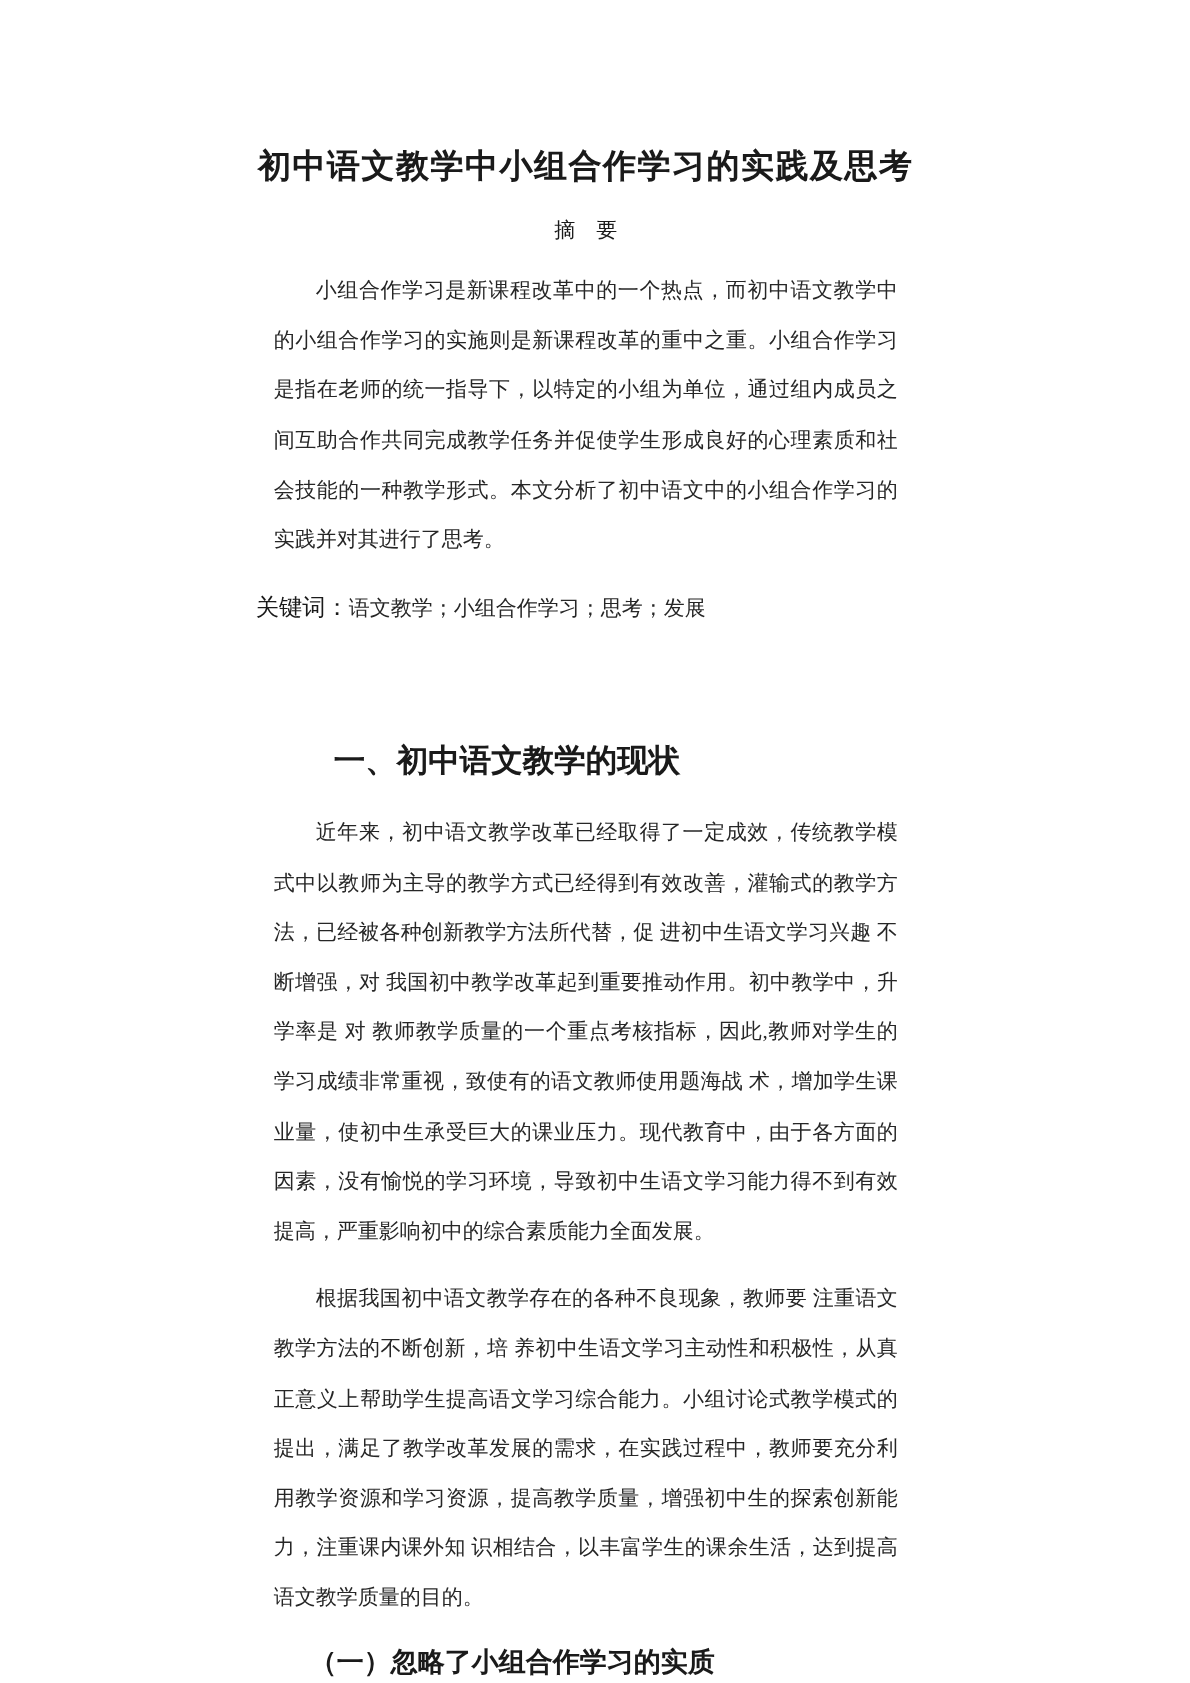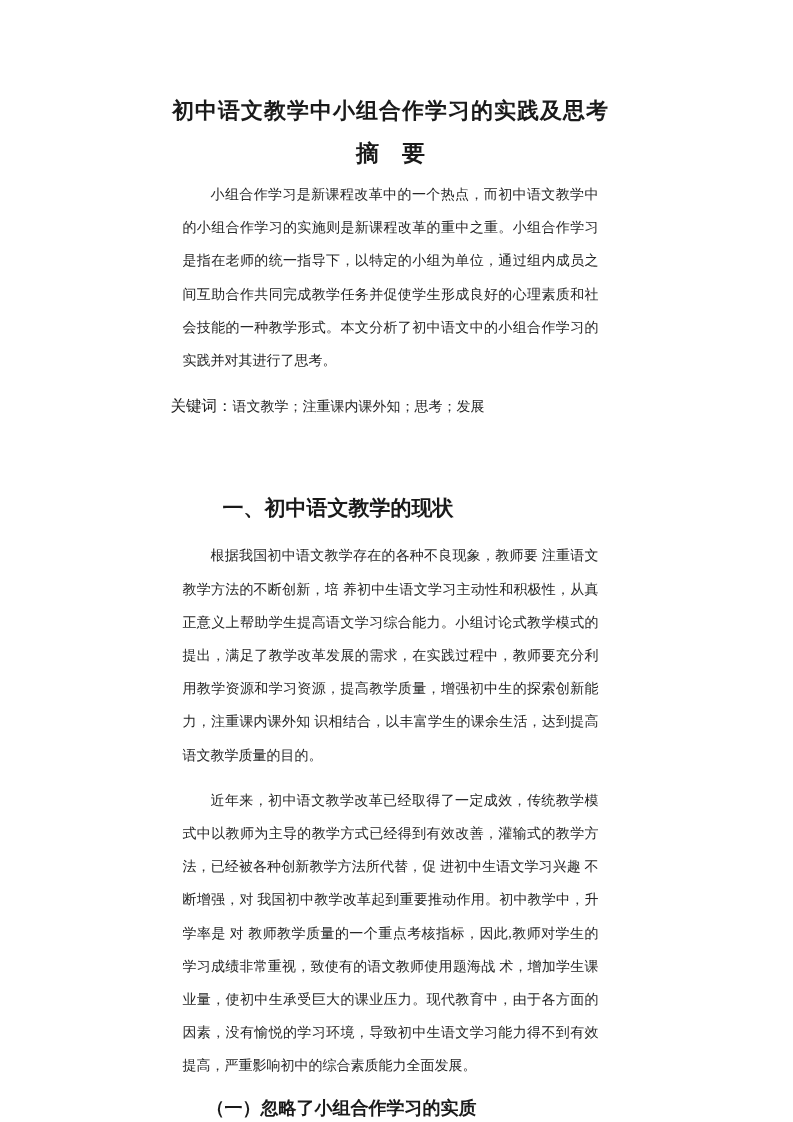--- a/index.html
+++ b/index.html
@@ -24,22 +24,22 @@
     font-weight: 700;
     font-size: 22px;
     line-height: 30px;
     text-align: center;
     color: #1a1a1a;
     letter-spacing: 1px;
   }
   .abstract-heading {
     margin: 14px 0 0 0;
     font-family: "Liberation Sans", "DejaVu Sans", sans-serif;
-    font-weight: 700;
-    font-size: 23px;
+    font-weight: 400;
+    font-size: 14px;
     line-height: 26px;
     text-align: center;
     color: #1a1a1a;
   }
   .body-par {
     margin: 12px;
     font-family: "Liberation Serif", "DejaVu Serif", serif;
     font-size: 14px;
     line-height: 33.2px;
     text-align: justify;
@@ -97,26 +97,26 @@
 
 <div class="page">
 
   <h1 class="doc-title">初中语文教学中小组合作学习的实践及思考</h1>
 
   <h2 class="abstract-heading">摘　要</h2>
 
   <p class="body-par indent abstract-par">小组合作学习是新课程改革中的一个热点，而初中语文教学中的小组合作学习的实施则是新课程改革的重中之重。小组合作学习是指在老师的统一指导下，以特定的小组为单位，通过组内成员之间互助合作共同完成教学任务并促使学生形成良好的心理素质和社会技能的一种教学形式。本文分析了初中语文中的小组合作学习的实践并对其进行了思考。</p>
 
   <p class="keywords-line">
-    <span class="keywords-label">关键词：</span><span>语文教学；注重课内课外知；思考；发展</span>
+    <span class="keywords-label">关键词：</span><span>语文教学；小组合作学习；思考；发展</span>
   </p>
 
   <h3 class="sec-heading first">一、初中语文教学的现状</h3>
 
+  <p class="body-par indent after-heading">近年来，初中语文教学改革已经取得了一定成效，传统教学模式中以教师为主导的教学方式已经得到有效改善，灌输式的教学方法，已经被各种创新教学方法所代替，促 进初中生语文学习兴趣 不断增强，对 我国初中教学改革起到重要推动作用。初中教学中，升 学率是 对 教师教学质量的一个重点考核指标，因此,教师对学生的学习成绩非常重视，致使有的语文教师使用题海战 术，增加学生课业量，使初中生承受巨大的课业压力。现代教育中，由于各方面的因素，没有愉悦的学习环境，导致初中生语文学习能力得不到有效 提高，严重影响初中的综合素质能力全面发展。</p>
+
   <p class="body-par indent">根据我国初中语文教学存在的各种不良现象，教师要 注重语文教学方法的不断创新，培 养初中生语文学习主动性和积极性，从真正意义上帮助学生提高语文学习综合能力。小组讨论式教学模式的提出，满足了教学改革发展的需求，在实践过程中，教师要充分利用教学资源和学习资源，提高教学质量，增强初中生的探索创新能力，注重课内课外知 识相结合，以丰富学生的课余生活，达到提高语文教学质量的目的。</p>
-
-  <p class="body-par indent after-heading">近年来，初中语文教学改革已经取得了一定成效，传统教学模式中以教师为主导的教学方式已经得到有效改善，灌输式的教学方法，已经被各种创新教学方法所代替，促 进初中生语文学习兴趣 不断增强，对 我国初中教学改革起到重要推动作用。初中教学中，升 学率是 对 教师教学质量的一个重点考核指标，因此,教师对学生的学习成绩非常重视，致使有的语文教师使用题海战 术，增加学生课业量，使初中生承受巨大的课业压力。现代教育中，由于各方面的因素，没有愉悦的学习环境，导致初中生语文学习能力得不到有效 提高，严重影响初中的综合素质能力全面发展。</p>
 
 
   <h4 class="sub-heading">（一）忽略了小组合作学习的实质</h4>
 
 
 </div>
 
 </body></html>

